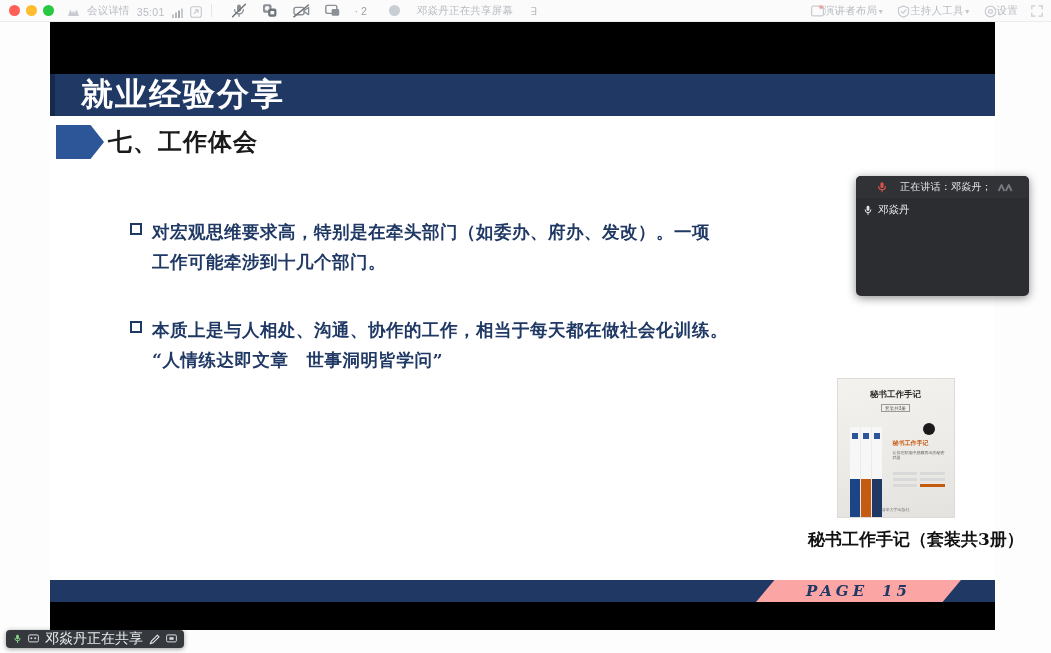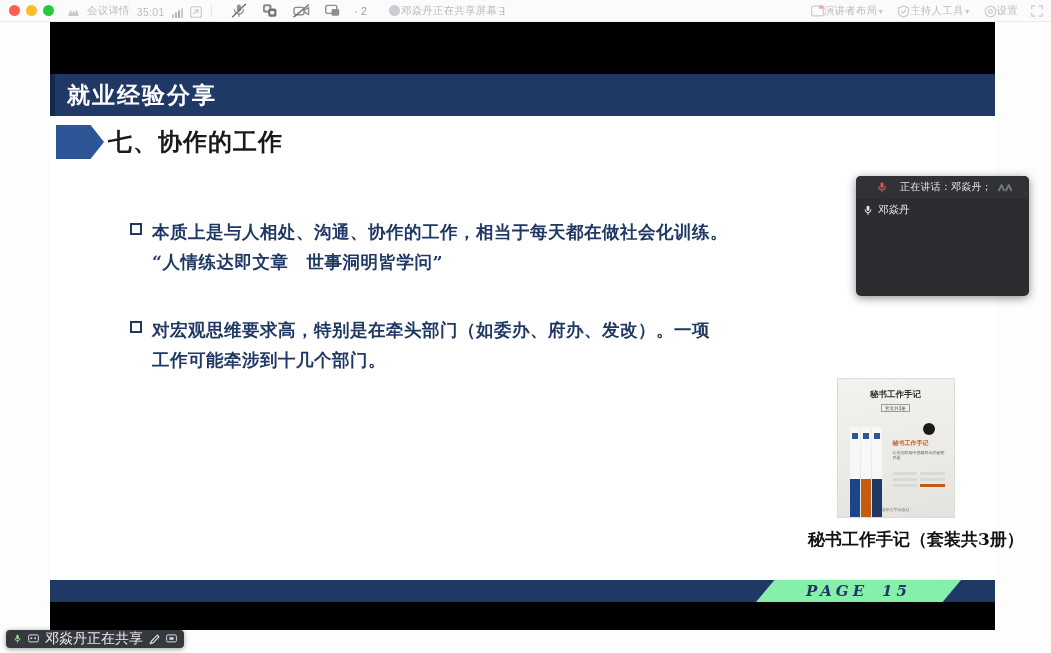--- a/index.html
+++ b/index.html
@@ -24,21 +24,21 @@
   .tb-left { margin-left:13px; display:flex; align-items:flex-end; gap:7px; }
   .tb-txt { font-size:10.5px; color:#b8bcc2; white-space:nowrap; letter-spacing:.2px;}
   .tb-timer { font-size:10.5px; color:#b8bcc2; letter-spacing:.3px;}
 
   .ico { display:inline-flex; align-items:center; justify-content:center; }
   .ico svg { display:block; }
 
   .divider-v { width:1px; height:13px; background:#e6e6e6; margin:0 9px; }
 
   .tb-center { margin-left:10px; display:flex; align-items:center; gap:15px; }
-  .tb-share-status { margin-left:22px; display:flex; align-items:center; gap:1px; }
+  .tb-share-status { margin-left:22px; display:flex; align-items:center; gap:17px; }
   .avatar-mini {
     width:11px;height:11px;border-radius:50%;
     background:#c9cdd4; display:inline-block;
   }
   .count-badge{ font-size:10.5px; color:#9aa0a6; }
 
   .tb-right{ position:absolute; right:8px; top:0; height:22px; display:flex; align-items:center; gap:13px;}
   .tb-item { display:flex; align-items:center; cursor:default; }
   .caret { font-size:7px; color:#c3c7cc; }
 
@@ -50,21 +50,21 @@
   .slide { position:absolute; inset:0; background:#ffffff; }
   .slide-topblack { position:absolute; left:0; top:0; width:100%; height:52px; background:#000000; }
 
   .title-band {
     position:absolute; left:0; top:52px; width:100%; height:42px;
     background:#1f3864;
     display:flex; align-items:center;
   }
   .title-band-accent{ position:absolute; left:0; top:0; width:5px; height:100%; background:#16294a;}
   .title-band h1 {
-    margin-left:17px; color:#ffffff; font-size:23px; font-weight:bold;
+    margin-left:31px; color:#ffffff; font-size:32px; font-weight:bold;
     letter-spacing:2px; font-family:"DejaVu Sans","Liberation Sans",sans-serif;
   }
 
   .subtitle-row {
     position:absolute; left:0; top:100px; width:100%; height:40px;
     display:flex; align-items:center;
   }
   .arrow-tag {
     width:48px; height:34px; margin-left:6px; background:#2c5697;
     clip-path: polygon(0 0, 72% 0, 100% 50%, 72% 100%, 0 100%);
@@ -117,21 +117,21 @@
   .bk-pub{ position:absolute; bottom:5px; left:0; width:100%; text-align:center; font-size:4px; color:#777;}
   .book-caption{
     margin-top:10px; text-align:center; color:#111; font-size:17px; font-weight:bold;
     font-family:"DejaVu Serif","Liberation Serif",serif; white-space:nowrap;
   }
 
   
   .footer-band{ position:absolute; left:0; bottom:28px; width:100%; height:22px; background:#1f3864;}
   .footer-cut{
     position:absolute; right:34px; bottom:28px; height:22px; width:205px;
-    background:#86efac;
+    background:#fca5a5;
     clip-path: polygon(9% 0, 100% 0, 91% 100%, 0% 100%);
     display:flex; align-items:center; justify-content:center;
   }
   .page-txt{ font-size:15px; letter-spacing:4px; color:#1f3864; font-style:italic; font-weight:bold;
     font-family:"DejaVu Serif","Liberation Serif",serif;}
   .footer-black{ position:absolute; left:0; bottom:0; width:100%; height:28px; background:#000;}
 
   
   .spk {
     position:absolute; left:856px; top:176px; width:173px; height:120px;
@@ -282,39 +282,39 @@
 
       <div class="slide-topblack"></div>
 
       <div class="title-band">
         <span class="title-band-accent"></span>
         <h1>就业经验分享</h1>
       </div>
 
       <div class="subtitle-row">
         <span class="arrow-tag"></span>
-        <h2>七、协作的工作</h2>
+        <h2>七、工作体会</h2>
       </div>
 
       <div class="bullets">
+
+        <div class="bullet">
+          <div class="bullet-line">
+            <span class="sq"></span>
+            <span class="btxt">对宏观思维要求高，特别是在牵头部门（如委办、府办、发改）。一项</span>
+          </div>
+          <div class="btxt indent">工作可能牵涉到十几个部门。</div>
+        </div>
 
         <div class="bullet">
           <div class="bullet-line">
             <span class="sq"></span>
             <span class="btxt">本质上是与人相处、沟通、协作的工作，相当于每天都在做社会化训练。</span>
           </div>
           <div class="btxt indent">“人情练达即文章　世事洞明皆学问”</div>
-        </div>
-
-        <div class="bullet">
-          <div class="bullet-line">
-            <span class="sq"></span>
-            <span class="btxt">对宏观思维要求高，特别是在牵头部门（如委办、府办、发改）。一项</span>
-          </div>
-          <div class="btxt indent">工作可能牵涉到十几个部门。</div>
         </div>
 
 
       </div>
 
       <div class="book-wrap">
         <div class="book-card">
           <div class="bk-title">秘书工作手记</div>
           <div class="bk-sub">
             <span>套装共3册</span>

